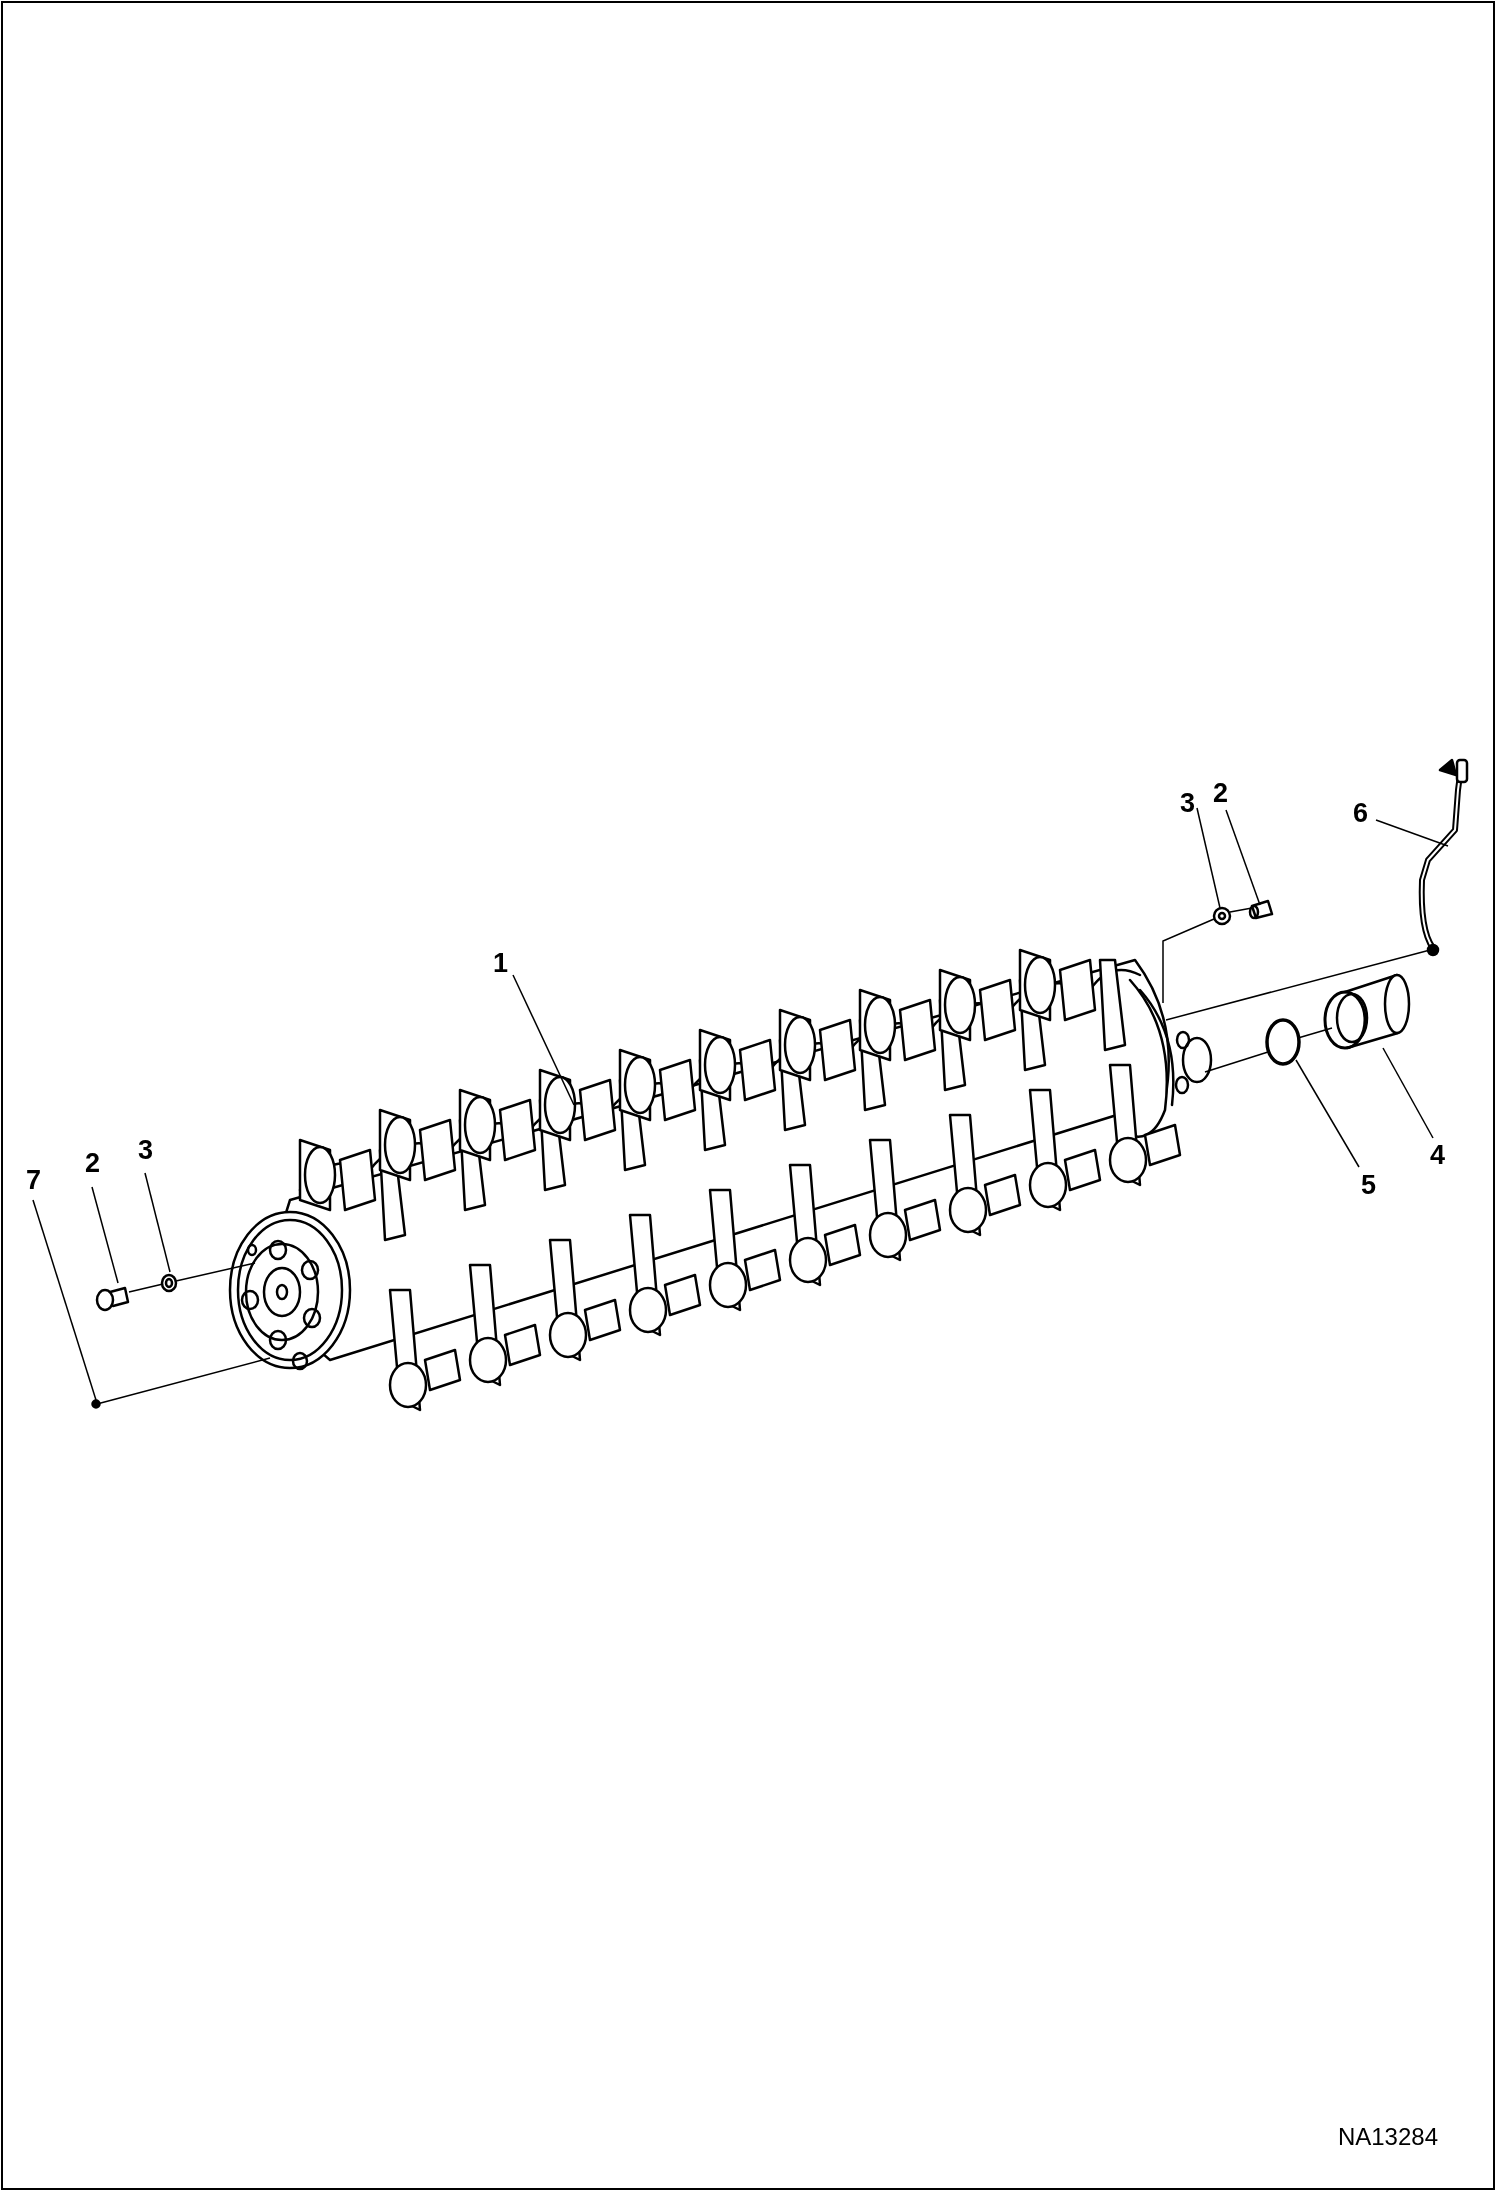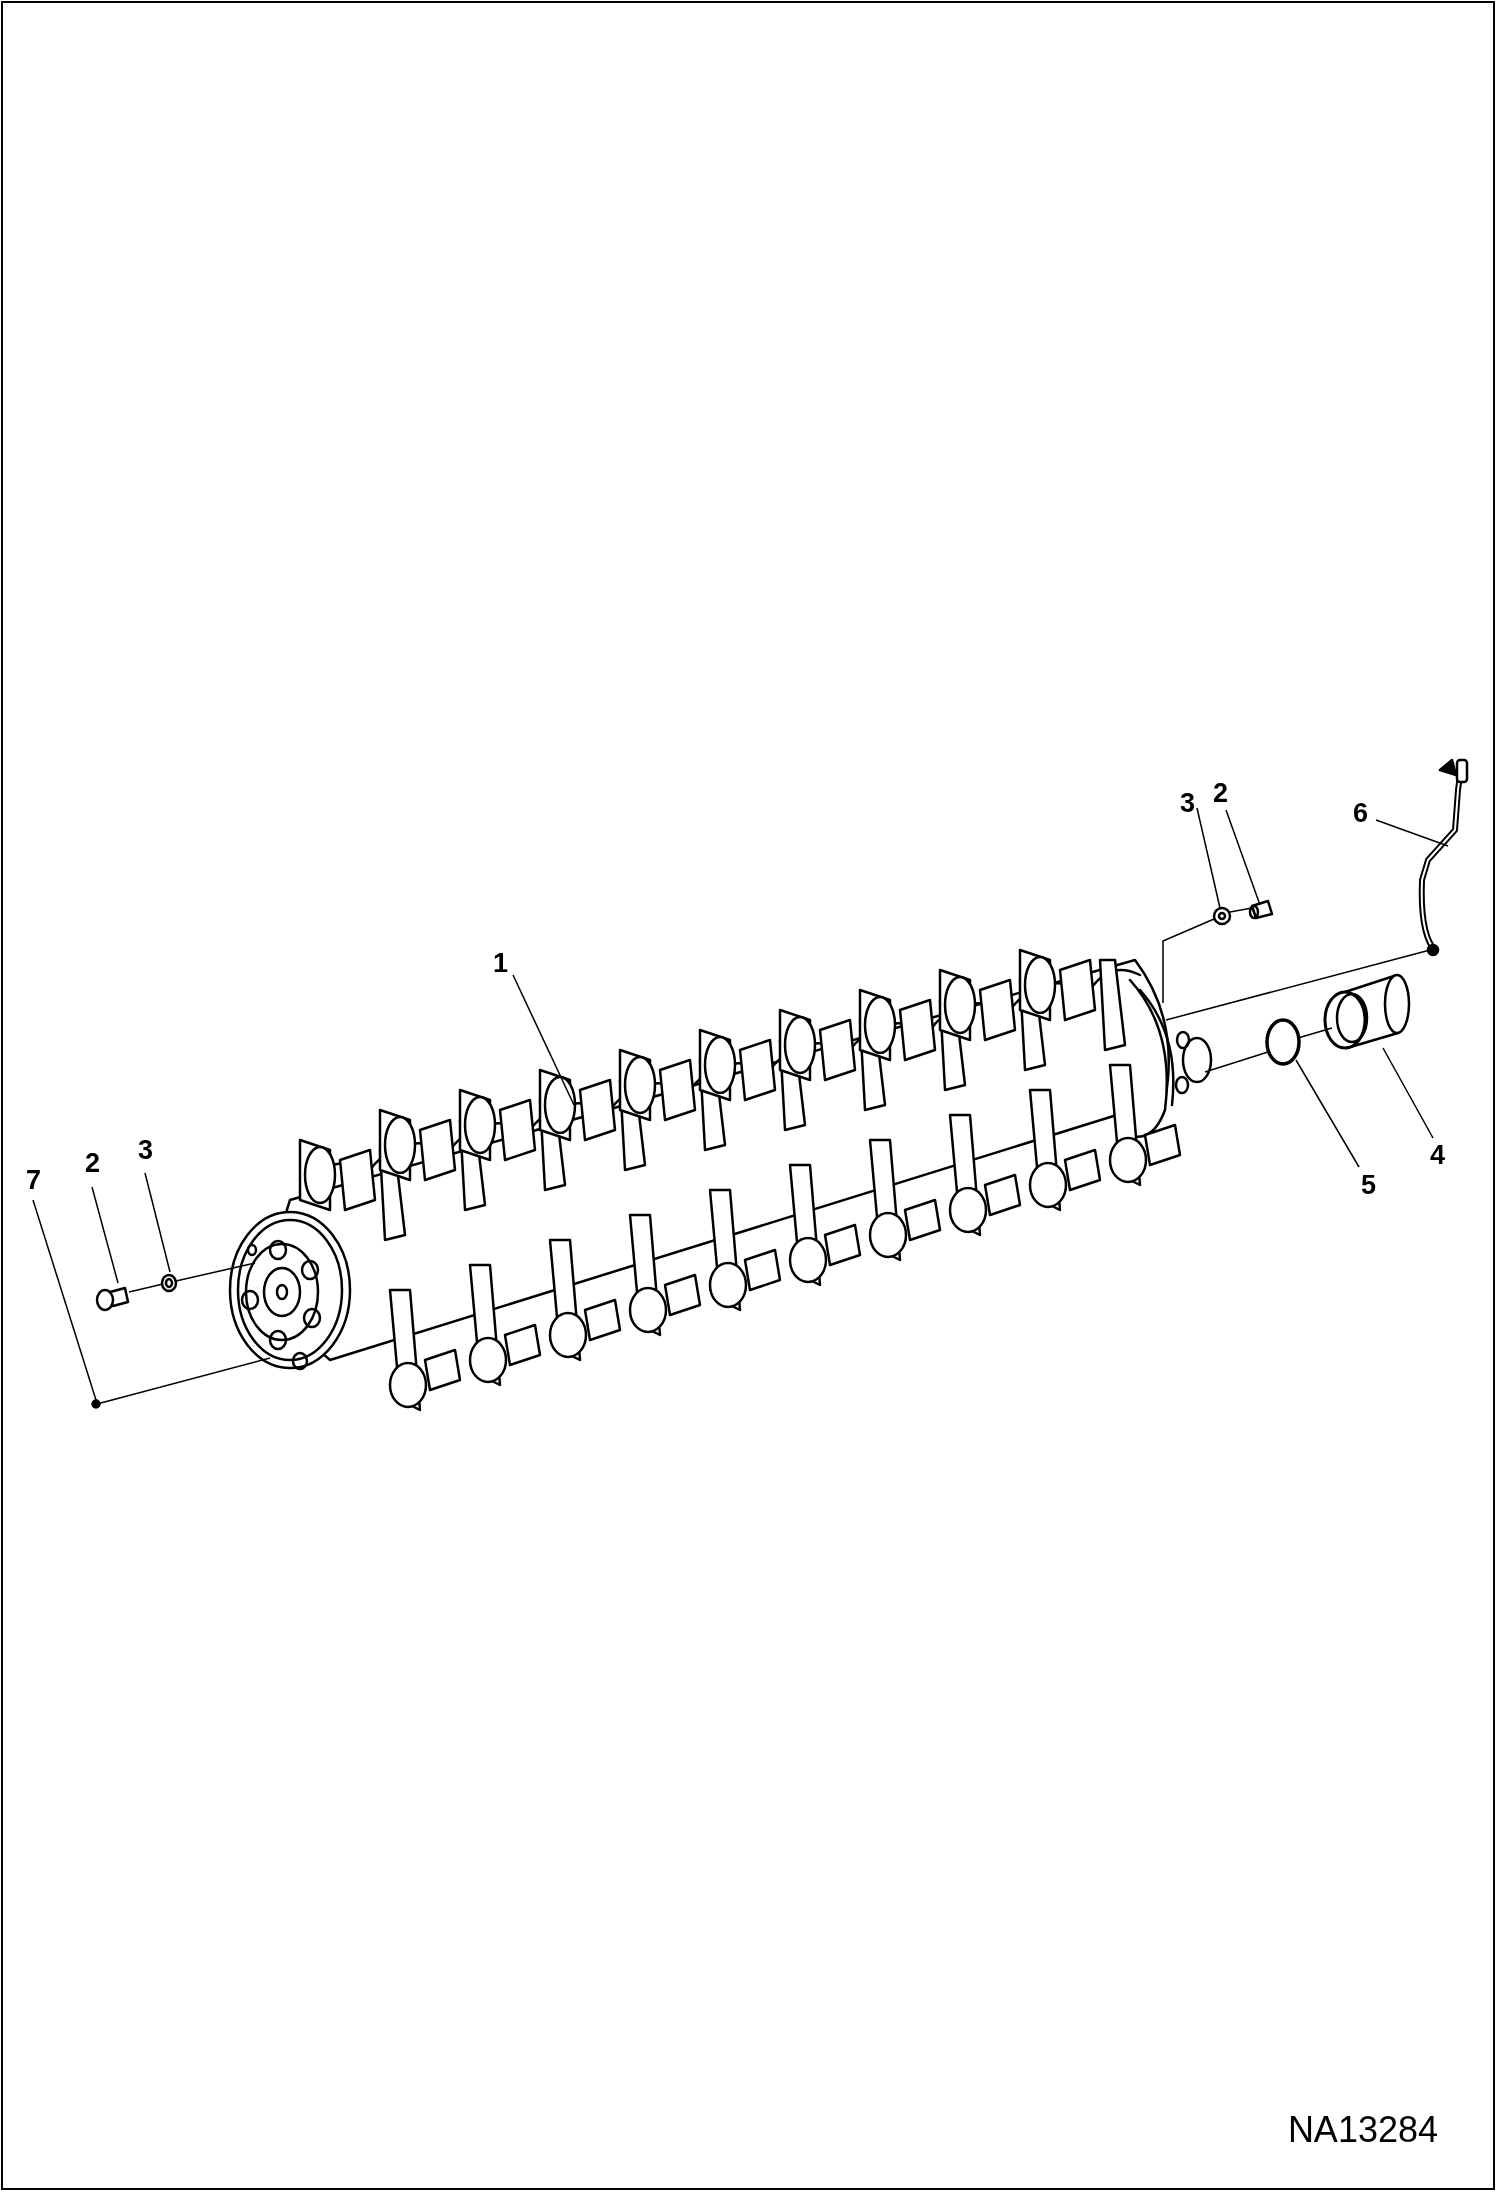--- a/index.html
+++ b/index.html
@@ -1,20 +1,20 @@
 <!DOCTYPE html>
 <html><head>
   <meta charset="utf-8">
   <style>
     html, body { margin: 0; padding: 0; background: #ffffff; }
     body { width: 1498px; height: 2193px; position: relative; overflow: hidden; font-family: "Liberation Sans", sans-serif; }
     .frame { position: absolute; left: 1px; top: 1px; width: 1494px; height: 2189px; border: 2px solid #000; box-sizing: border-box; }
     svg.drawing { position: absolute; left: 0; top: 0; }
     .callout { position: absolute; font-family: "Liberation Sans", sans-serif; font-weight: bold; font-size: 27px; color: #000; line-height: 1; }
-    .fig-id { position: absolute; right: 60px; bottom: 42px; font-family: "Liberation Sans", sans-serif; font-size: 36px; color: #000; }
+    .fig-id { position: absolute; right: 60px; bottom: 42px; font-family: "Liberation Sans", sans-serif; font-size: 24px; color: #000; }
   </style>
 </head>
 <body>
 
 <div class="frame"></div>
 
 <svg class="drawing" width="1498" height="2193" viewBox="0 0 1498 2193" xmlns="http://www.w3.org/2000/svg">
   <g fill="none" stroke="#000" stroke-width="2.5" stroke-linejoin="round" stroke-linecap="round">
 
     <g>

